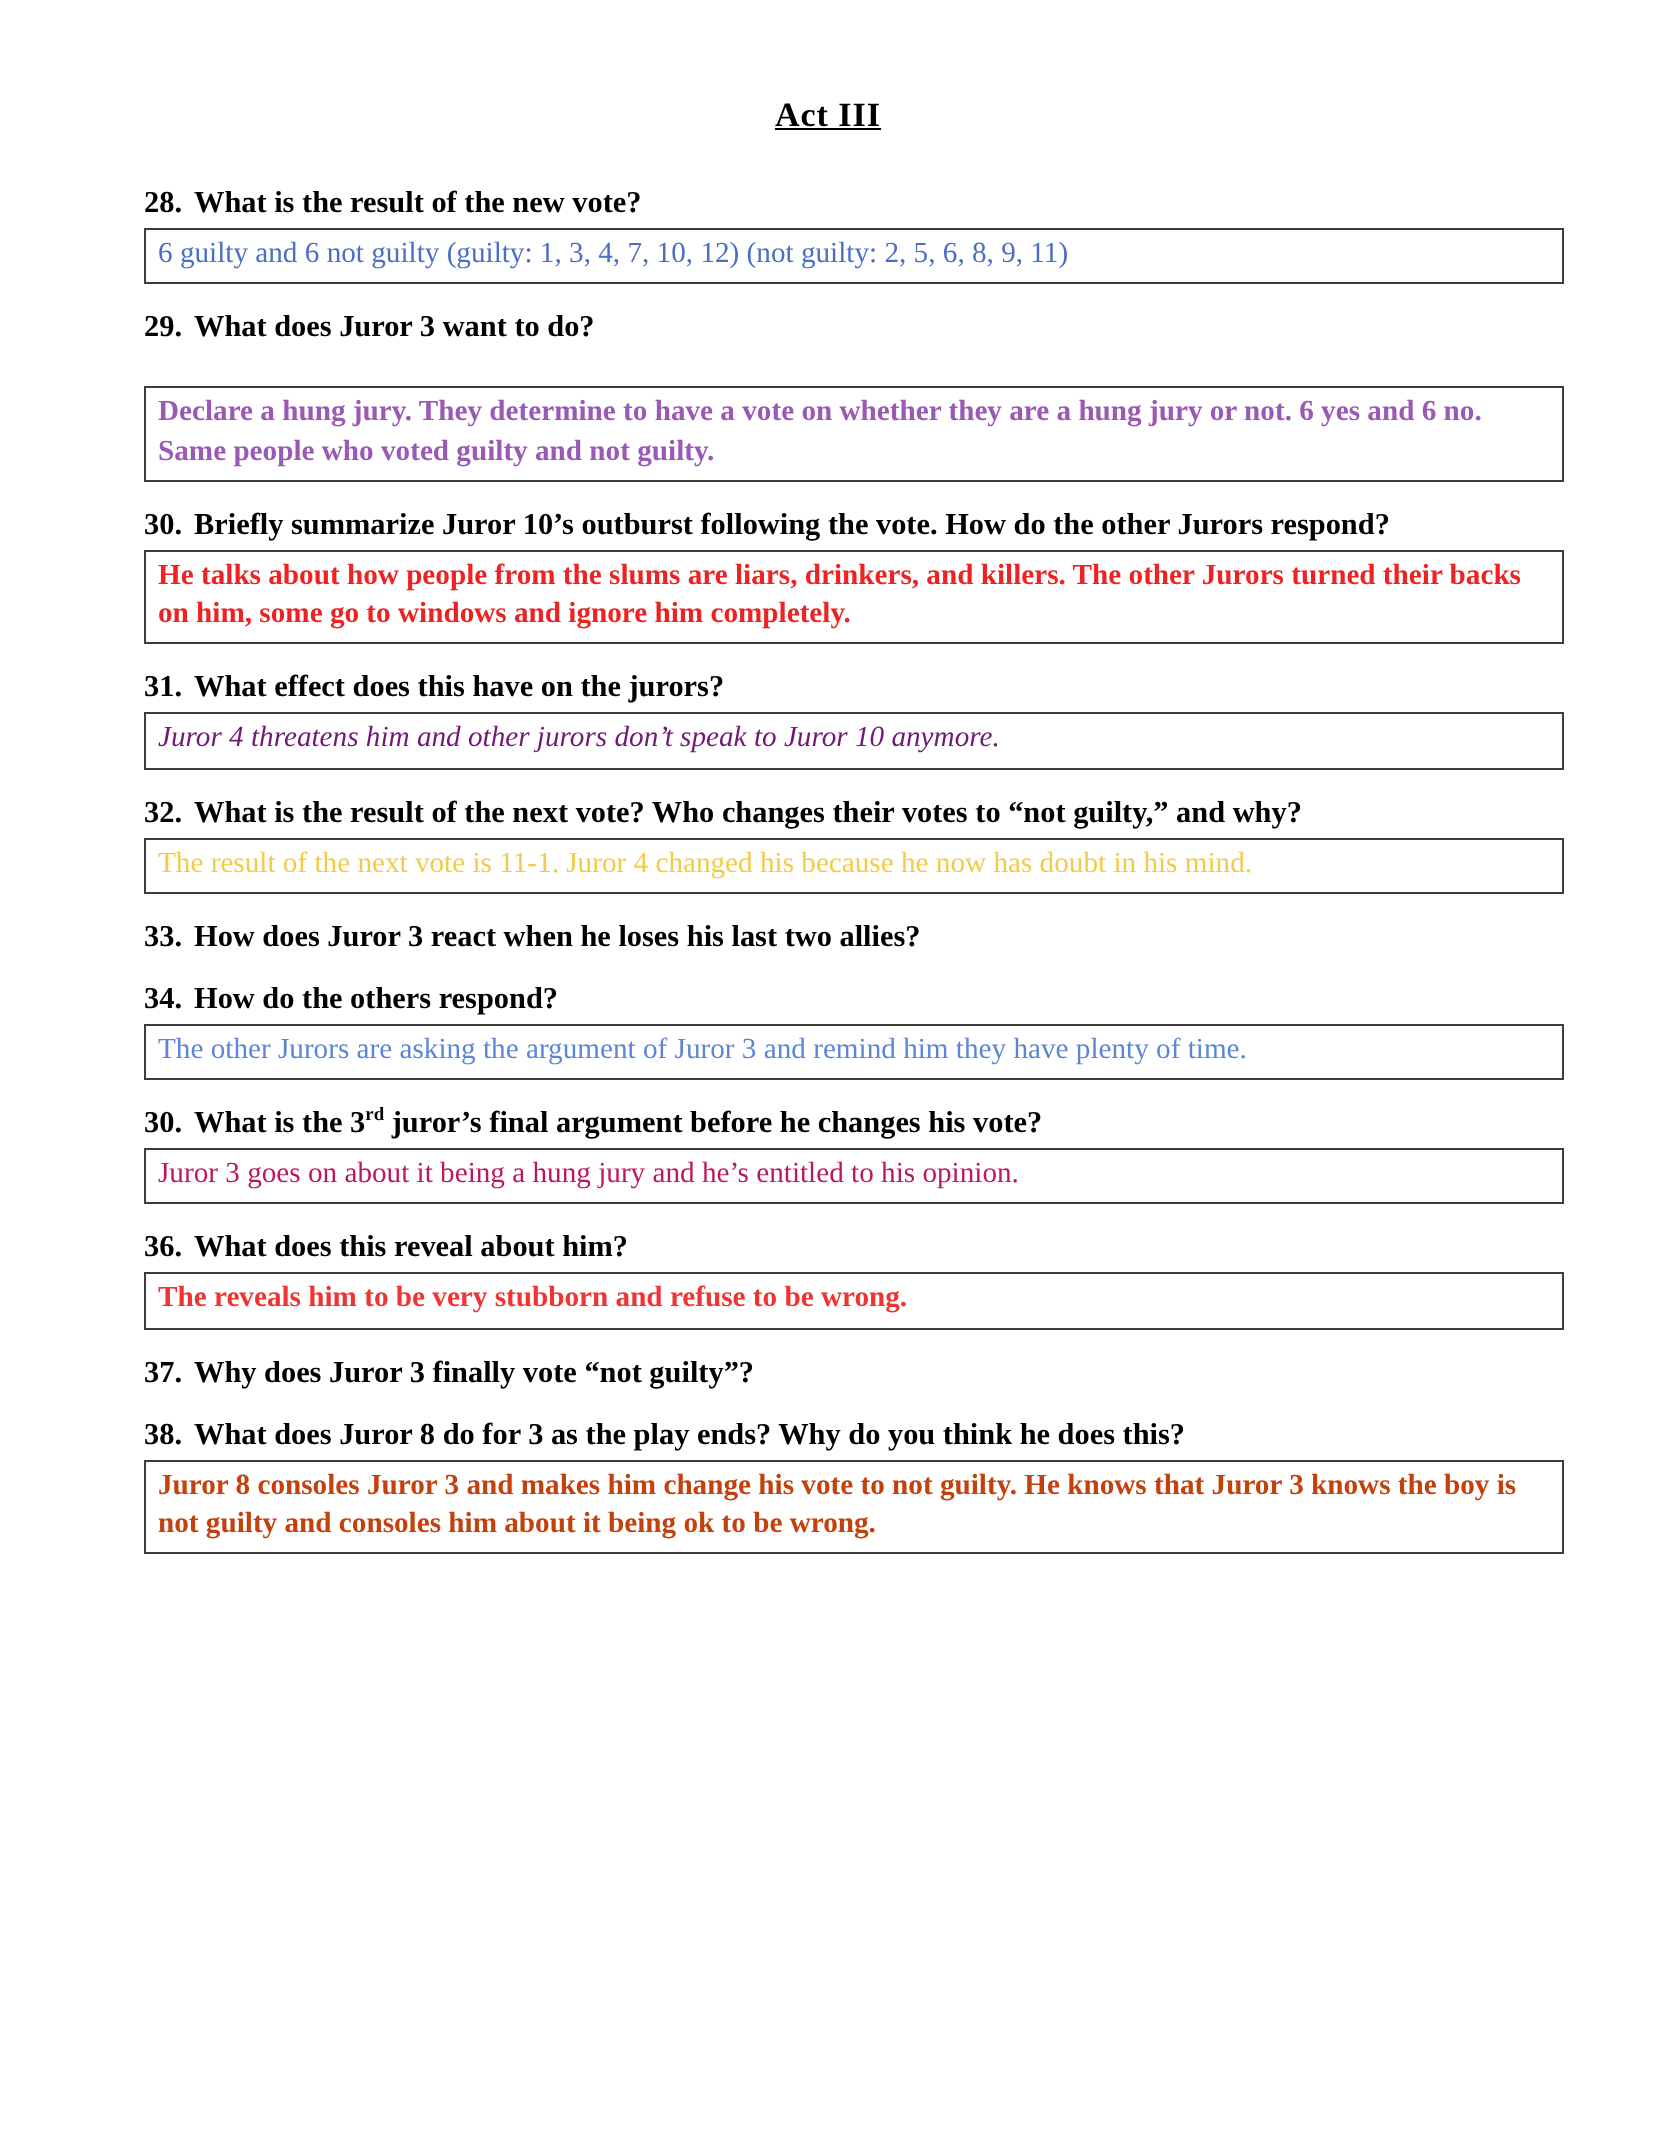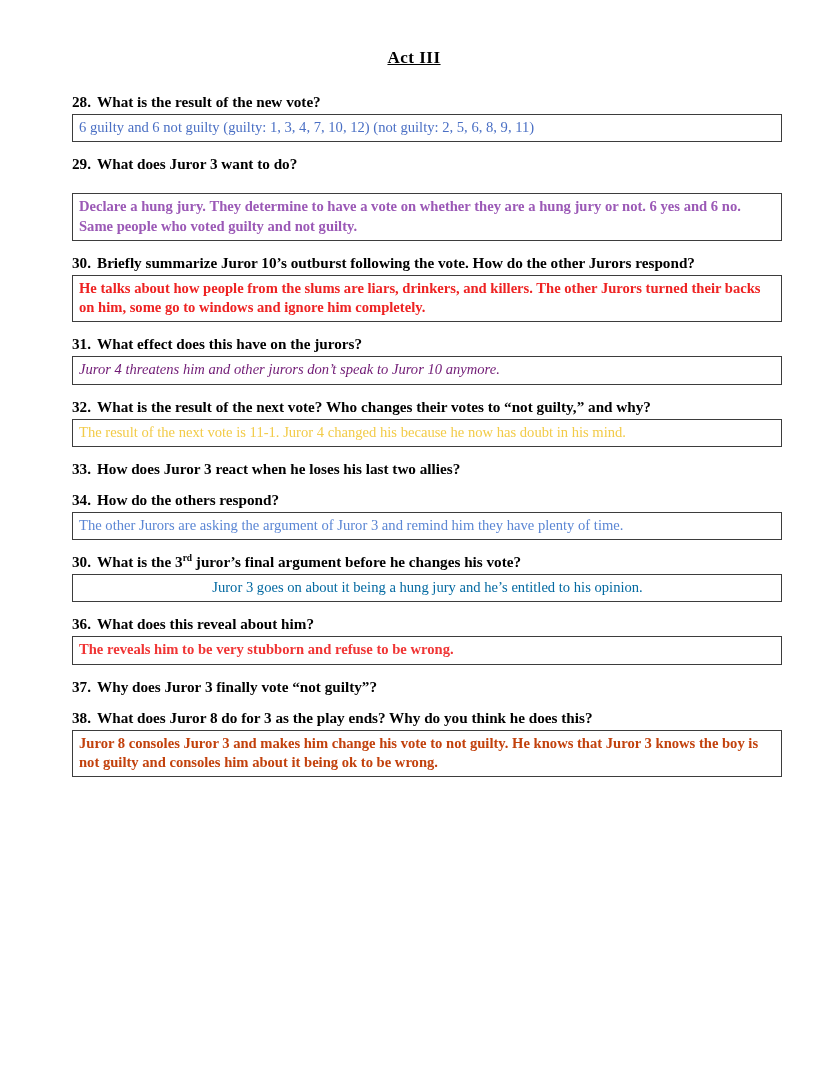--- a/index.html
+++ b/index.html
@@ -157,21 +157,21 @@
         <div class="answer-box" style="border-color: rgb(61, 61, 61);">
           <div class="answer-text" style="color: rgb(91, 134, 212);">The other Jurors are asking the argument of Juror 3 and remind him they have plenty of time.</div>
         </div>
       </div>
       <div class="qa-item">
         <div class="q-line">
           <span class="q-num">30.</span>
           <span class="q-text"><span>What is the 3</span><sup>rd</sup><span> juror’s final argument before he changes his vote?</span></span>
         </div>
         <div class="answer-box" style="border-color: rgb(61, 61, 61);">
-          <div class="answer-text" style="color: #0369a1; text-align: center;">Juror 3 goes on about it being a hung jury and he’s entitled to his opinion.</div>
+          <div class="answer-text" style="color: #be185d;">Juror 3 goes on about it being a hung jury and he’s entitled to his opinion.</div>
         </div>
       </div>
       <div class="qa-item">
         <div class="q-line">
           <span class="q-num">36.</span>
           <span class="q-text">What does this reveal about him?</span>
         </div>
         <div class="answer-box" style="border-color: rgb(61, 61, 61);">
           <div class="answer-text ans-bold" style="color: rgb(240, 52, 52);">The reveals him to be very stubborn and refuse to be wrong.</div>
         </div>

